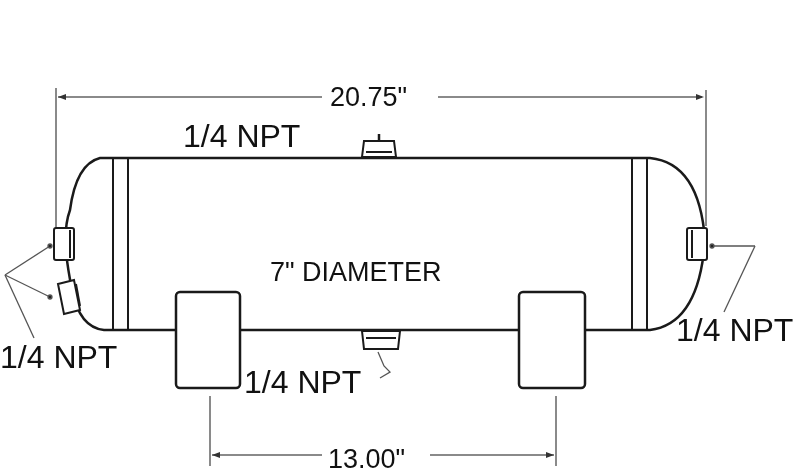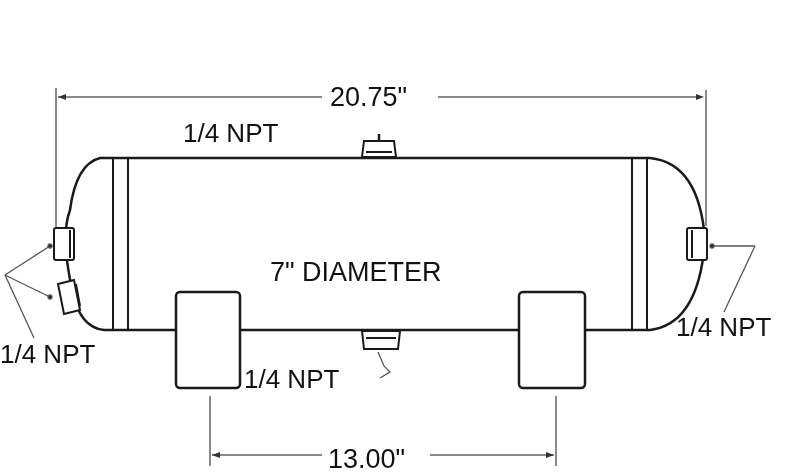--- a/index.html
+++ b/index.html
@@ -8,21 +8,21 @@
     svg { position: absolute; left: 0; top: 0; }
     .lbl {
       position: absolute;
       font-family: "Liberation Sans", sans-serif;
       color: #111111;
       white-space: nowrap;
       line-height: 1;
       background: transparent;
     }
     .dim { font-size: 27px; }
-    .npt { font-size: 26px; }
+    .npt { font-size: 32px; }
     .big { font-size: 27px; }
     .dim-bg { background: #ffffff; padding: 0 4px; }
   </style>
 </head>
 <body>
 
 <div id="stage">
 
   <svg width="800" height="473" viewBox="0 0 800 473">
 

